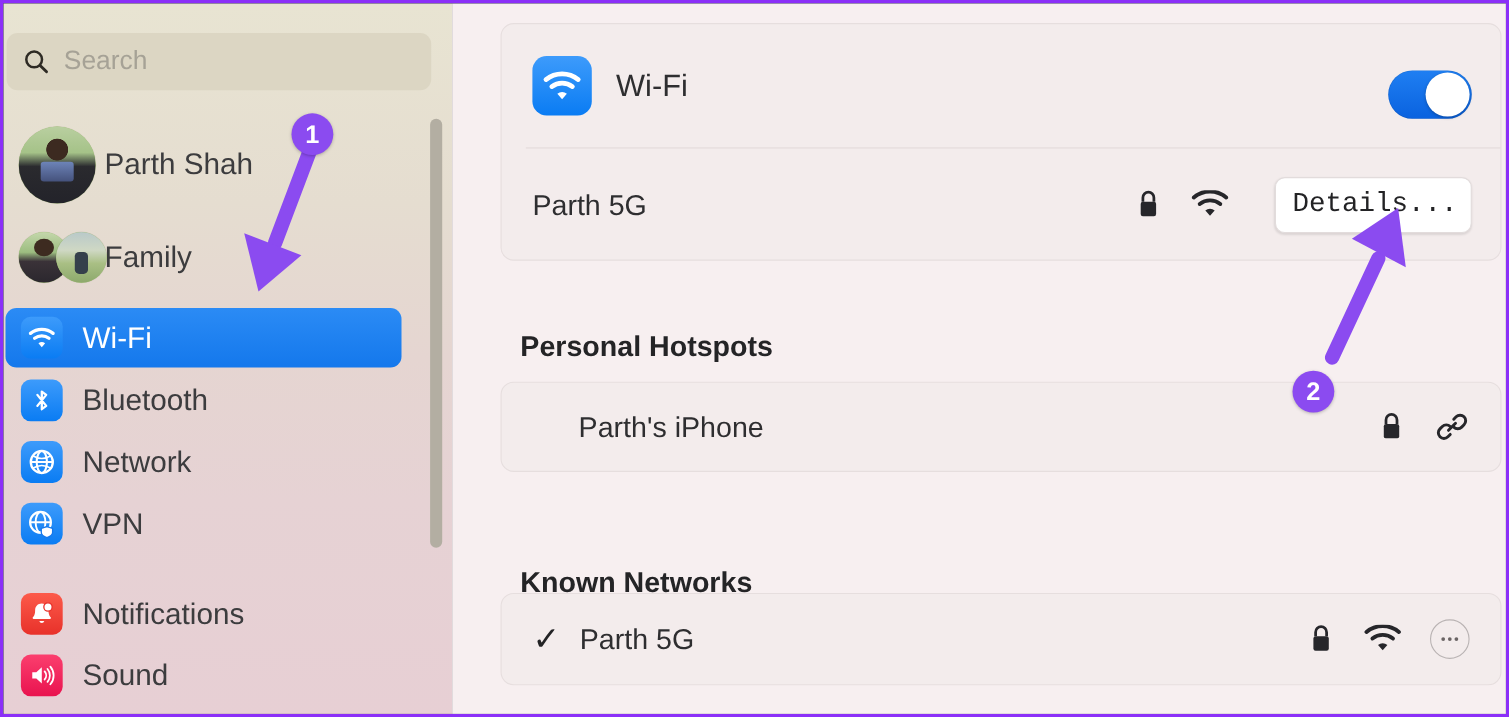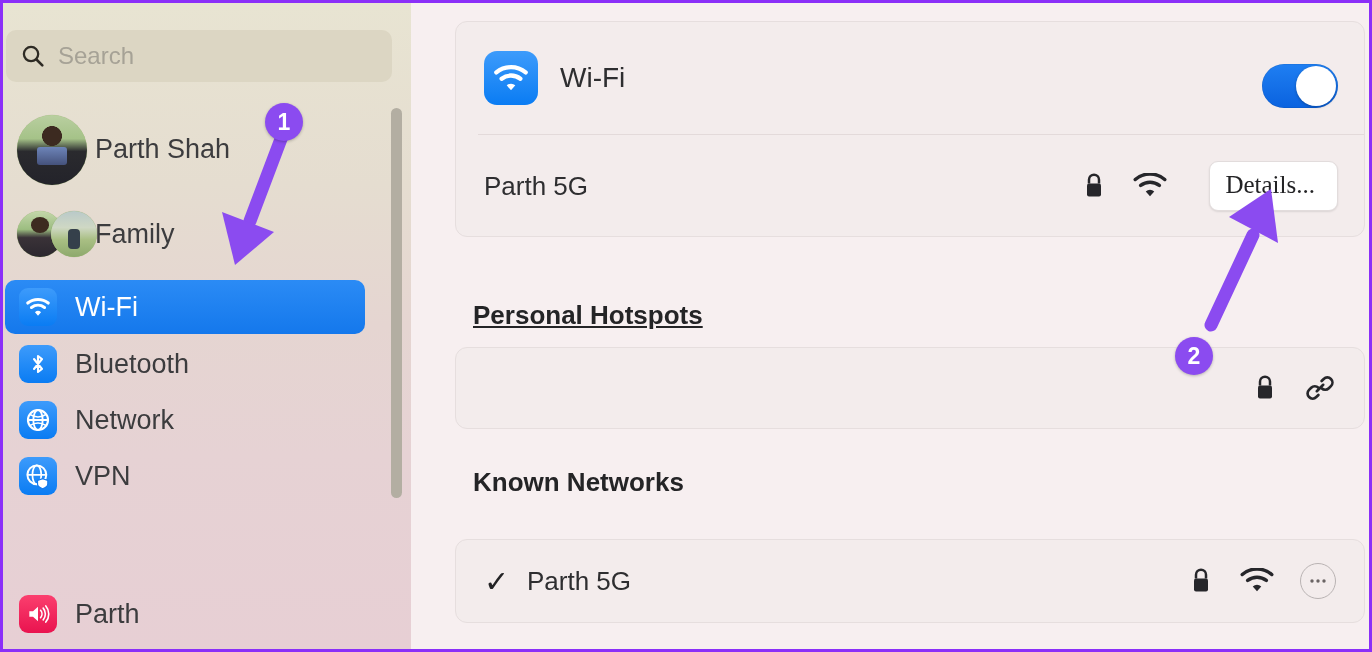--- a/index.html
+++ b/index.html
@@ -177,34 +177,34 @@
   .dot-green { width: 17px; height: 17px; border-radius: 50%; background: #2bcb4e; }
   .status-text { font-size: 25px; color: #8d8a8a; }
   .spacer { flex: 1 1 auto; }
 
   .row-icons { display: flex; align-items: center; gap: 26px; }
 
   .btn-details {
     background: #ffffff;
     border: 1px solid #e2dcdc;
     border-radius: 9px;
-    padding: 9px 22px 11px 15px;
-    font-family: Liberation Serif, serif;
+    padding: 9px 12px 11px 15px;
+    font-family: Liberation Mono, monospace;
     font-size: 25px; color: #232325;
     box-shadow: 0 1px 2px rgba(0,0,0,.10);
     margin-left: 16px;
     cursor: pointer;
   }
 
   .section-title {
     position: absolute; left: 62px;
     font-size: 26px; font-weight: bold; color: #242426;
   }
-  #title-hotspots { top: 297px; text-decoration: underline; }
-  #title-known    { top: 464px; }
+  #title-hotspots { top: 297px; }
+  #title-known    { top: 511px; }
 
   .simple-row {
     position: absolute; inset: 0;
     display: flex; align-items: center; padding: 0 28px 0 28px;
   }
   .simple-row .row-name { font-size: 26px; color: #2e2e30; }
   .hot-indent { width: 42px; flex: 0 0 auto; }
   .check-mark { font-size: 30px; color: #232325; width: 43px; flex: 0 0 auto; }
 
   .circle-btn {
@@ -300,29 +300,39 @@
         <svg width="28" height="28" viewBox="0 0 24 24">
           <circle cx="12" cy="12" r="8.6" fill="none" stroke="#fff" stroke-width="1.8"></circle>
           <ellipse cx="12" cy="12" rx="4" ry="8.6" fill="none" stroke="#fff" stroke-width="1.6"></ellipse>
           <line x1="3.4" y1="12" x2="20.6" y2="12" stroke="#fff" stroke-width="1.6"></line>
           <path d="M5 7.2a13 13 0 0 0 14 0M5 16.8a13 13 0 0 1 14 0" fill="none" stroke="#fff" stroke-width="1.4"></path>
         </svg>
       </div>
       <span class="nav-label">Network</span>
     </div>
 
+    <div class="nav-item" id="nav-notifications">
+      <div class="app-icon ic-noti">
+        <svg width="26" height="26" viewBox="0 0 24 24">
+          <path d="M12 3.4c-3.4 0-5.6 2.4-5.6 5.6 0 4-1.2 5.2-1.9 6-.4.5-.1 1.3.6 1.3h13.8c.7 0 1-.8.6-1.3-.7-.8-1.9-2-1.9-6 0-3.2-2.2-5.6-5.6-5.6z" fill="#fff"></path>
+          <path d="M9.9 18.1a2.2 2.2 0 0 0 4.2 0z" fill="#fff"></path>
+          <circle cx="17.2" cy="6.3" r="3.5" fill="#fff" stroke="#e8312a" stroke-width="1.1"></circle>
+        </svg>
+      </div>
+      <span class="nav-label">Notifications</span>
+    </div>
 
     <div class="nav-item" id="nav-sound">
       <div class="app-icon ic-snd">
         <svg width="26" height="26" viewBox="0 0 24 24">
           <path d="M4 9.4h3.4L12 5.2v13.6L7.4 14.6H4z" fill="#fff"></path>
           <path d="M14.4 8.6a5.2 5.2 0 0 1 0 6.8M16.8 6.6a8.3 8.3 0 0 1 0 10.8M19.2 4.6a11.4 11.4 0 0 1 0 14.8" fill="none" stroke="#fff" stroke-width="1.5" stroke-linecap="round"></path>
         </svg>
       </div>
-      <span class="nav-label">Parth</span>
+      <span class="nav-label">Sound</span>
     </div>
 
     <div class="nav-item" id="nav-partial">
       
     </div>
 
     <div id="sb-scroll"></div>
   </div>
 
   <div id="main">
@@ -362,20 +372,21 @@
           </svg>
           <button class="btn-details">Details...</button>
         </div>
       </div>
     </div>
 
     <div class="section-title" id="title-hotspots">Personal Hotspots</div>
     <div class="card" id="card-hotspot">
       <div class="simple-row">
         <span class="hot-indent"></span>
+        <span class="row-name">Parth's iPhone</span>
         <div class="spacer"></div>
         <div class="row-icons">
           <svg width="26" height="30" viewBox="0 0 20 24">
             <path d="M6 10V7a4 4 0 0 1 8 0v3" fill="none" stroke="#26262a" stroke-width="2"></path>
             <rect x="4.4" y="10" width="11.2" height="10.4" rx="1.6" fill="#26262a"></rect>
           </svg>
           <svg width="32" height="32" viewBox="0 0 24 24">
             <path d="M9.6 14.4l4.8-4.8" fill="none" stroke="#26262a" stroke-width="2" stroke-linecap="round"></path>
             <path d="M13.2 6.8l1.6-1.6a3.8 3.8 0 0 1 5.4 5.4l-1.6 1.6a3.8 3.8 0 0 1-5.4 0" fill="none" stroke="#26262a" stroke-width="2" stroke-linecap="round"></path>
             <path d="M10.8 17.2l-1.6 1.6a3.8 3.8 0 0 1-5.4-5.4l1.6-1.6a3.8 3.8 0 0 1 5.4 0" fill="none" stroke="#26262a" stroke-width="2" stroke-linecap="round"></path>

